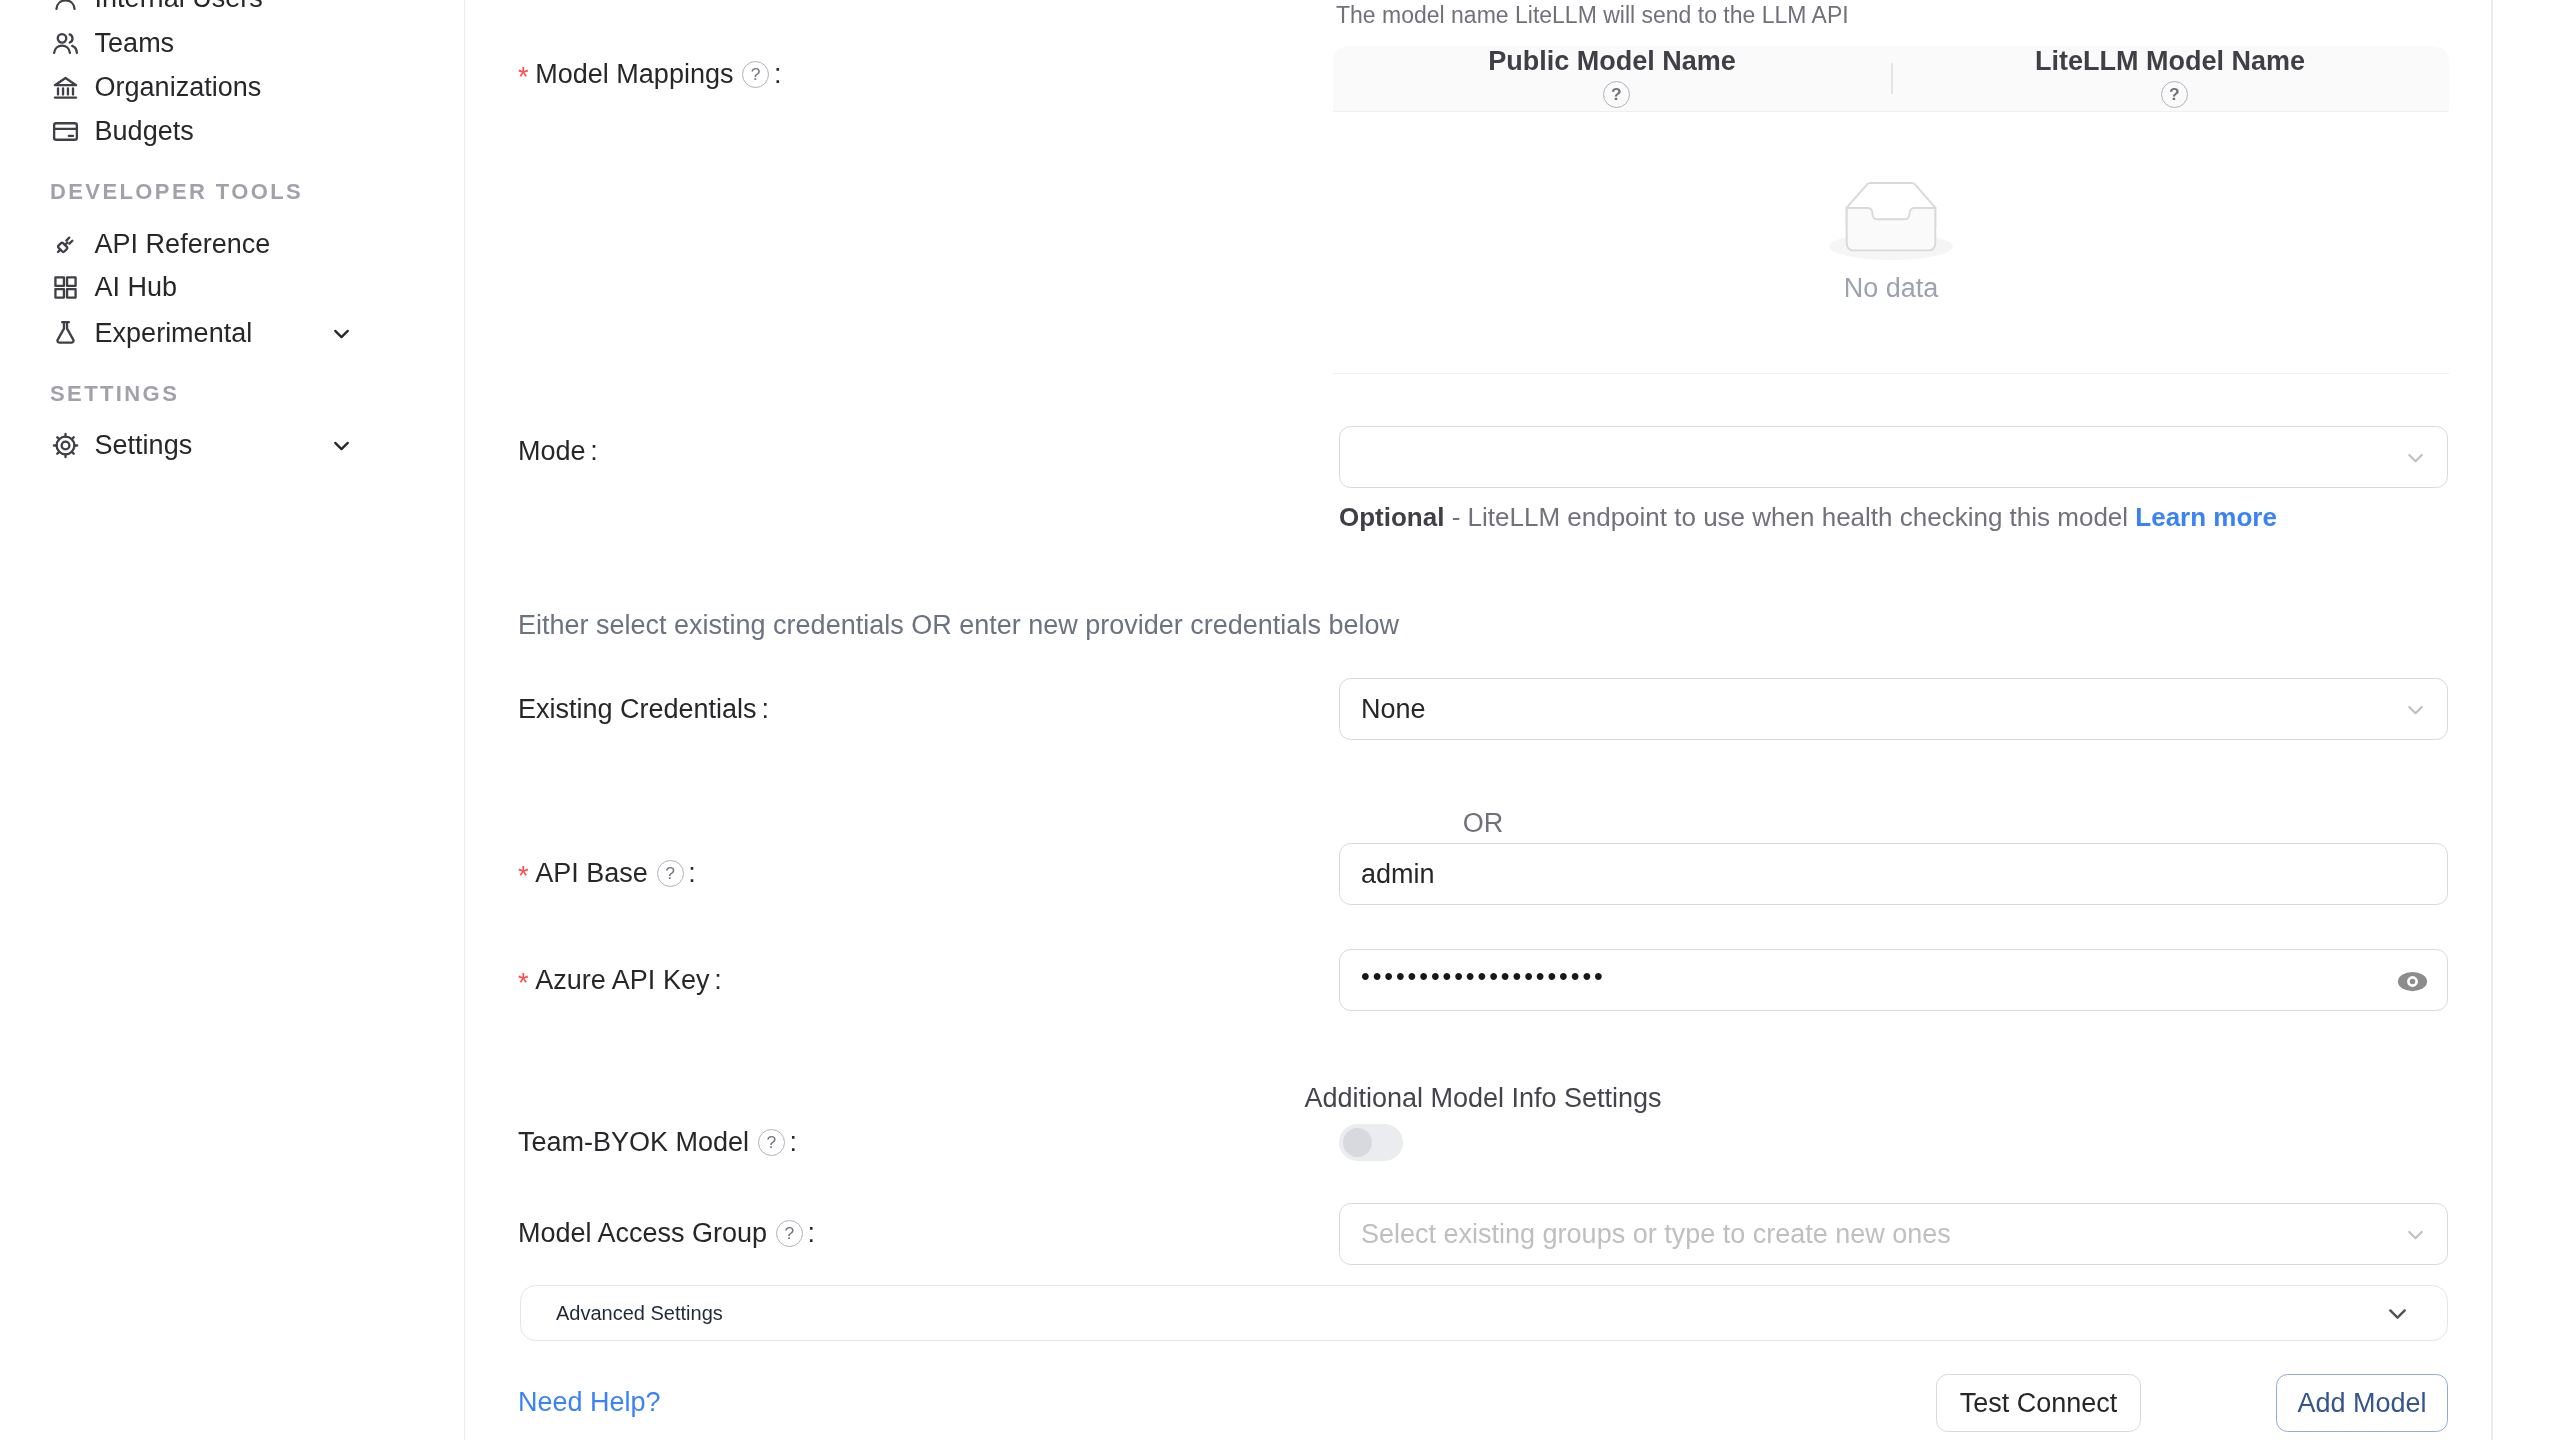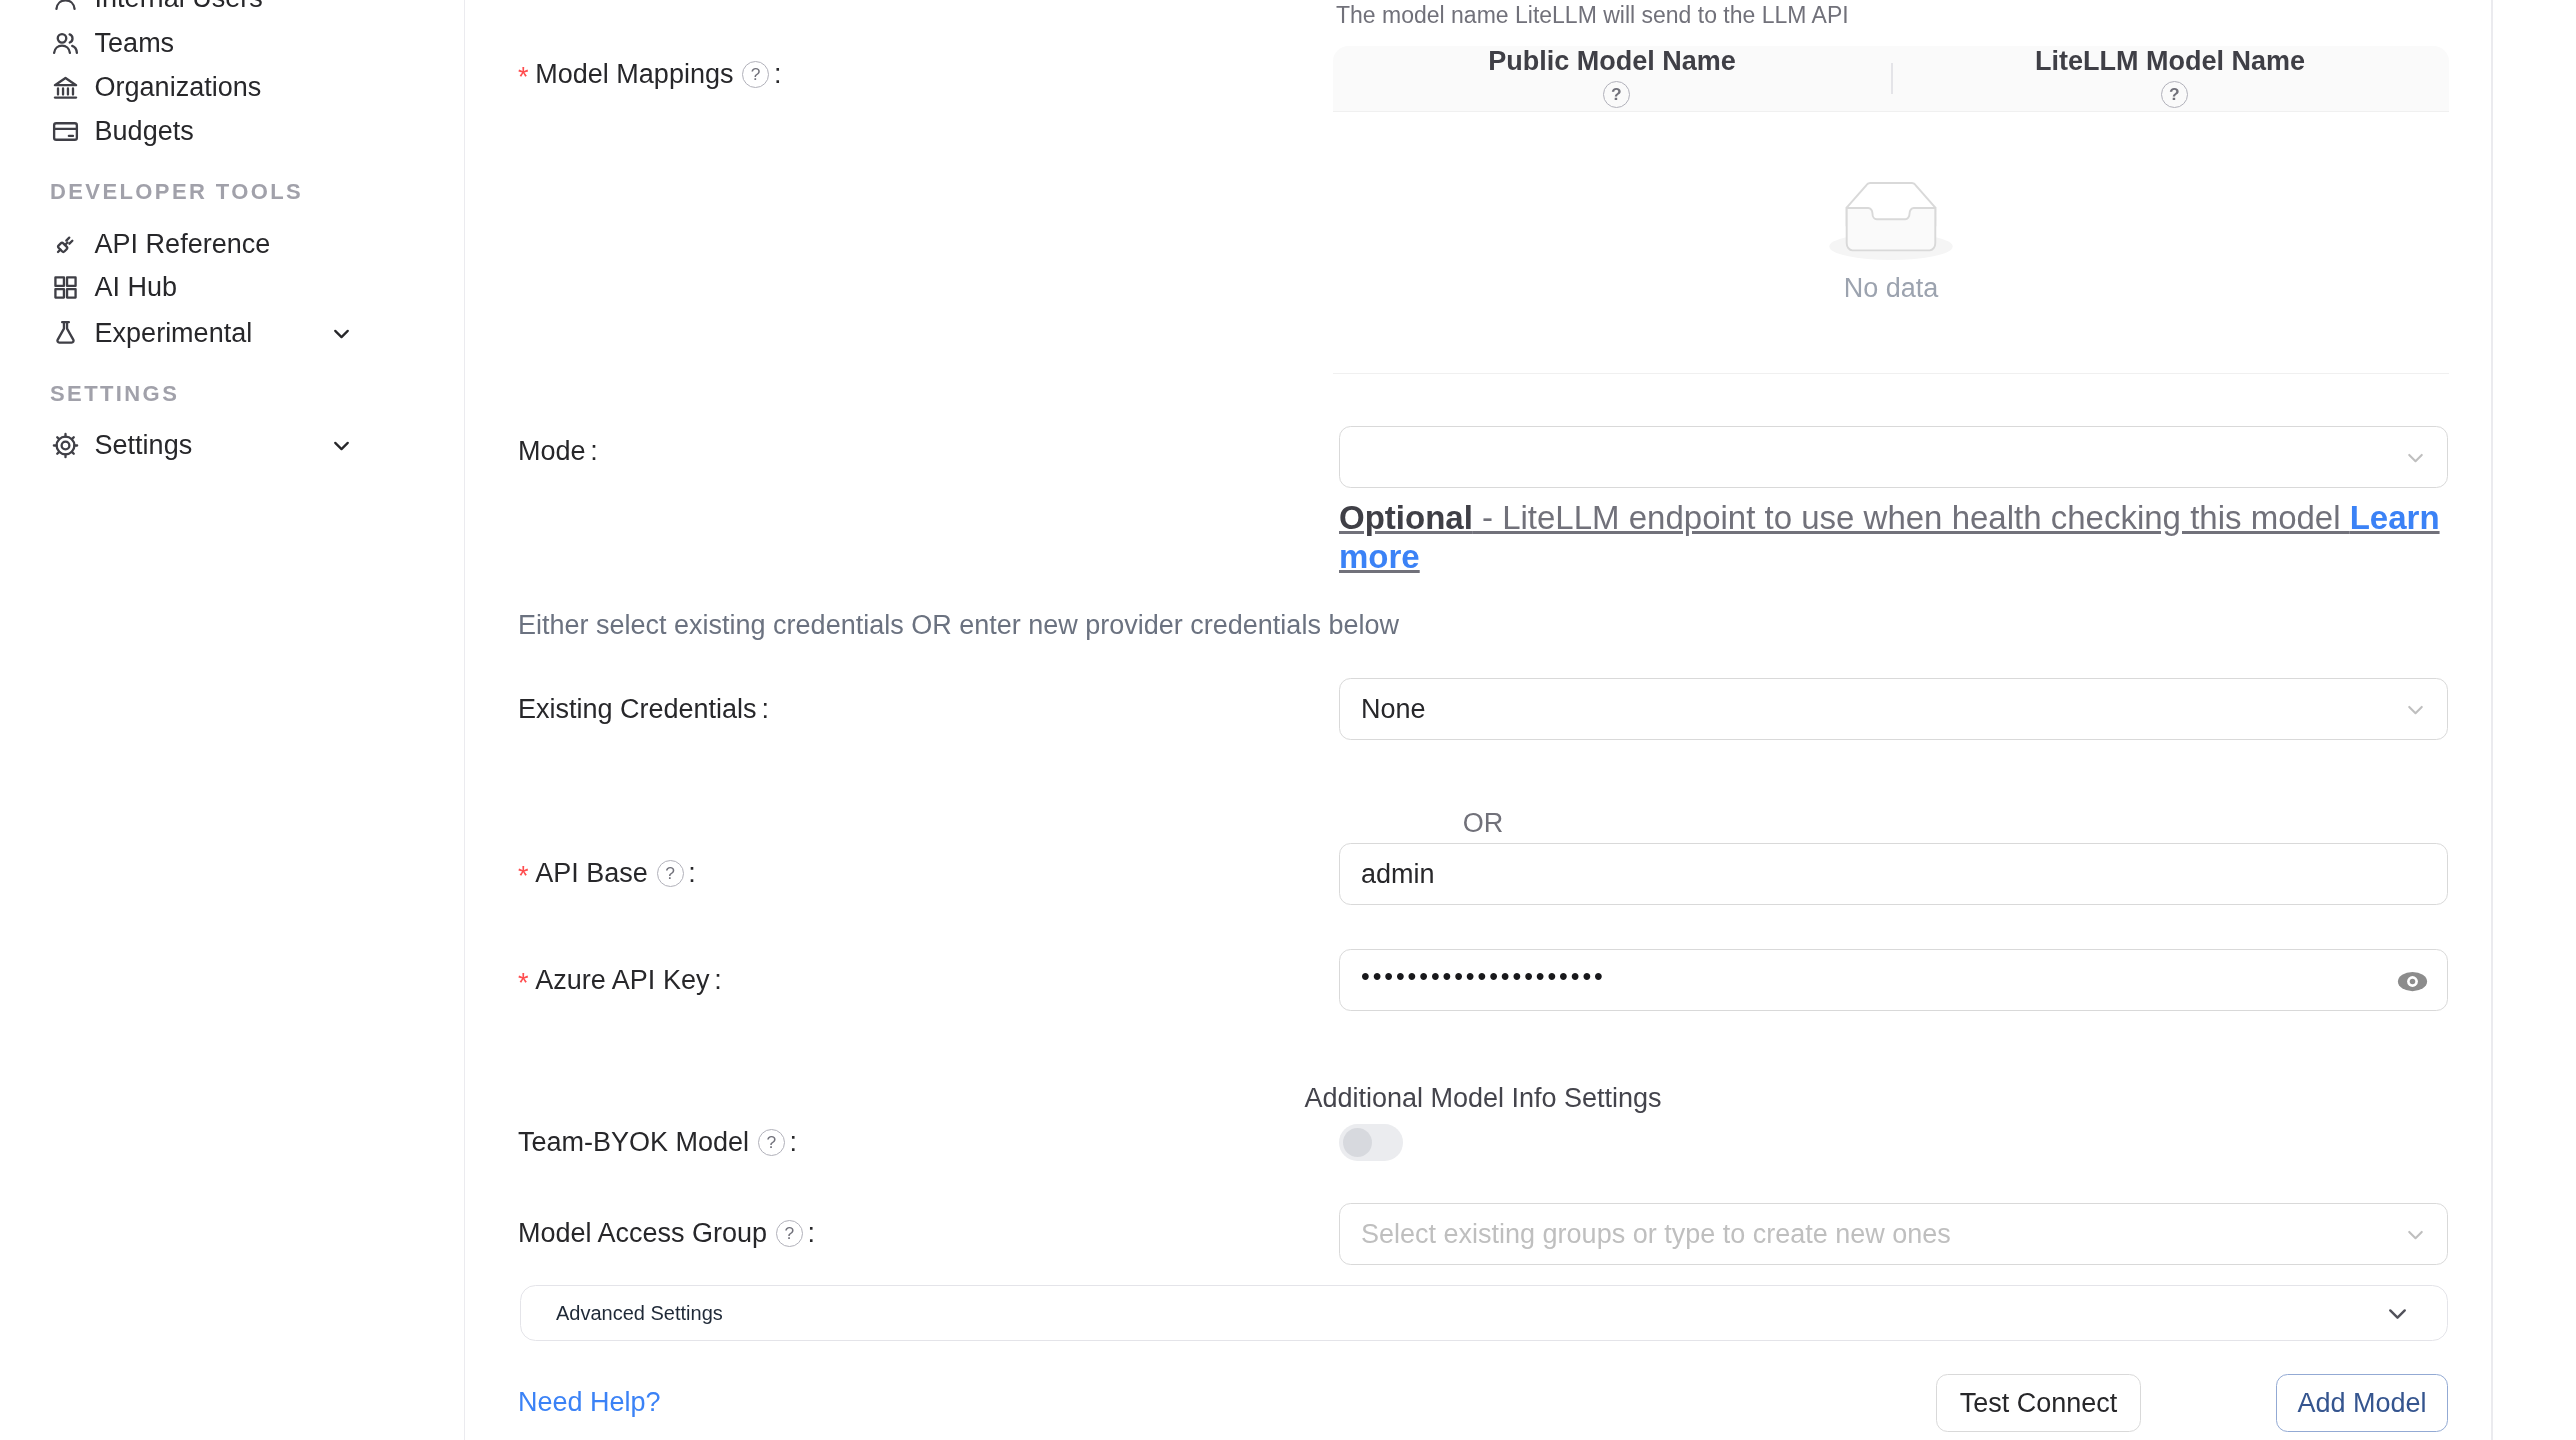--- a/index.html
+++ b/index.html
@@ -69,21 +69,21 @@
     display:flex; align-items:center; padding:0 54px 0 21px;
     font-size:27px; color:#27272a;
   }
   .ctl .sel-chevron { position:absolute; right:19.4px; top:18.4px; width:25px; height:25px; }
   .placeholder { color:#bfbfbf; white-space:nowrap; overflow:hidden; }
   .masked { font-size:25px; letter-spacing:2.9px; color:#18181b; transform:translateY(-3.9px); }
   .eye-btn { position:absolute; right:17.4px; top:13.6px; width:35px; height:35px; cursor:pointer; }
 
   .help-text {
     position:absolute; left:1339px; top:498px; width:1119px;
-    font-size:33px; line-height:39px; color:#71717a;text-decoration:underline;
+    font-size:26px; line-height:39px; color:#71717a;
   }
   .help-text b { color:#3f3f46; }
   .link { color:#3b82f6; font-weight:600; cursor:pointer; }
 
   .note-text { position:absolute; left:518px; top:610px; font-size:27px; color:#6b7280; }
 
   .h-divider {
     position:absolute; left:518px; width:1930px; height:35px;
     display:flex; align-items:center; gap:31px;flex-direction:column;
   }

